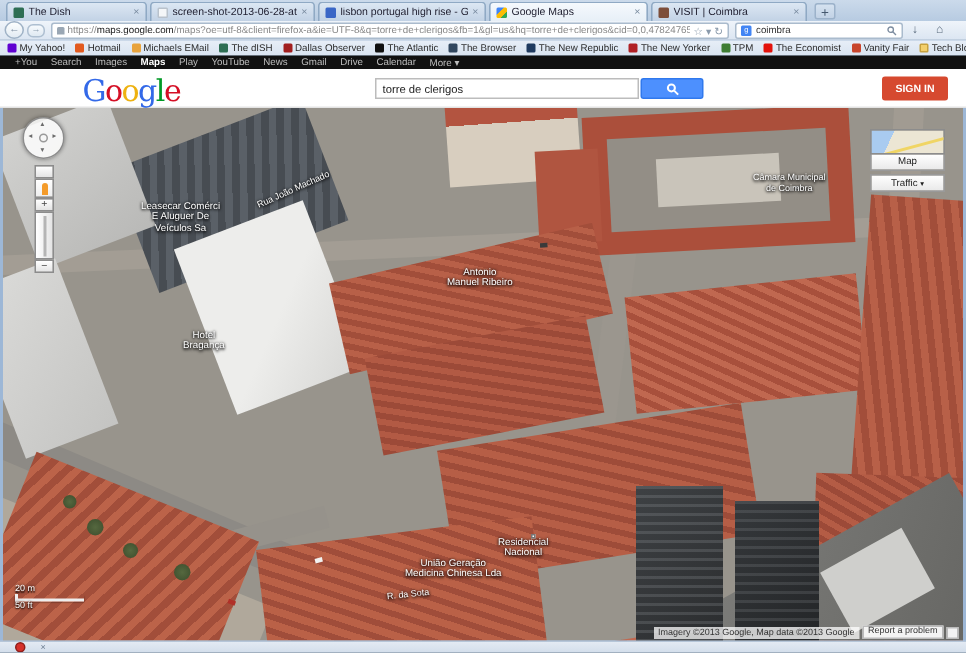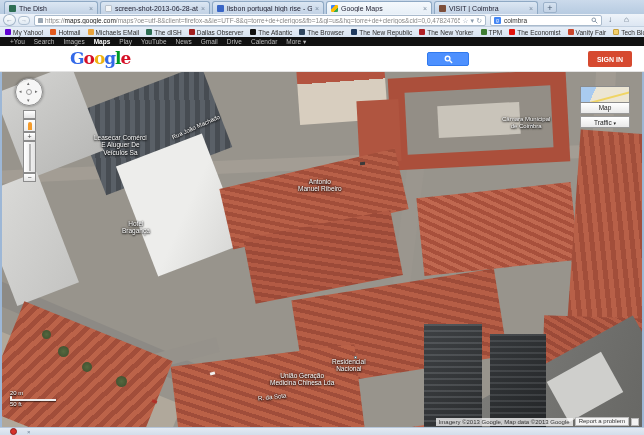--- a/index.html
+++ b/index.html
@@ -43,21 +43,21 @@
   .bm{display:inline-flex;align-items:center;gap:2px;flex:0 0 auto}
   .bi{width:6px;height:6px;border-radius:1px;flex:0 0 auto}
 
   
   .gnav{position:absolute;left:0;top:37px;width:644px;height:9px;background:#111;display:flex;align-items:center;gap:9px;
         padding:0 10px;font-size:6.5px;color:#bdbdbd}
   .gnav .cur{color:#fff;font-weight:bold}
 
   
   .gheader{position:absolute;left:0;top:46px;width:644px;height:26px;background:#fff;border-bottom:1px solid #e3e3e3}
-  .glogo{position:absolute;left:70px;top:2px;font-family:"DejaVu Serif",serif;font-size:17px;font-weight:bold;letter-spacing:-1px}
+  .glogo{position:absolute;left:55px;top:2px;font-family:"DejaVu Serif",serif;font-size:20px;font-weight:normal;letter-spacing:-1px}
   .glogo i{font-style:normal}
   input.q{position:absolute;left:250px;top:6px;width:176px;height:14px;border:1px solid #bcbcbc;font-size:7.5px;padding:0 4px;
           font-family:"Liberation Sans",sans-serif;color:#222}
   .qbtn{position:absolute;left:427px;top:6px;width:42px;height:14px;background:#4d90fe;border:1px solid #3079ed;border-radius:2px;
         display:flex;align-items:center;justify-content:center}
   .signin{position:absolute;right:12px;top:5px;height:16px;padding:0 9px;background:#d6492f;color:#fff;font-size:7px;font-weight:bold;
           display:flex;align-items:center;border-radius:2px}
 
   
   .map{position:absolute;left:2px;top:72px;width:640px;height:355px;background:#98948c;overflow:hidden}
@@ -222,20 +222,21 @@
     <span>Gmail</span>
     <span>Drive</span>
     <span>Calendar</span>
     <span><span>More</span> <span>▾</span></span>
   </div>
 
   <div class="gheader">
     <div class="glogo">
       <i style="color:#3369e8">G</i><i style="color:#d50f25">o</i><i style="color:#eeb211">o</i><i style="color:#3369e8">g</i><i style="color:#009925">l</i><i style="color:#d50f25">e</i>
     </div>
+    <input class="q" value="torre de clerigos" style="">
     <div class="qbtn">
       <svg width="9" height="9" viewBox="0 0 10 10">
           <circle cx="4" cy="4" r="2.6" fill="none" stroke="#fff" stroke-width="1.5"></circle>
           <line x1="6.2" y1="6.2" x2="9" y2="9" stroke="#fff" stroke-width="1.5"></line>
         </svg>
     </div>
     <div class="signin">SIGN IN</div>
   </div>
 
   <div class="map">

